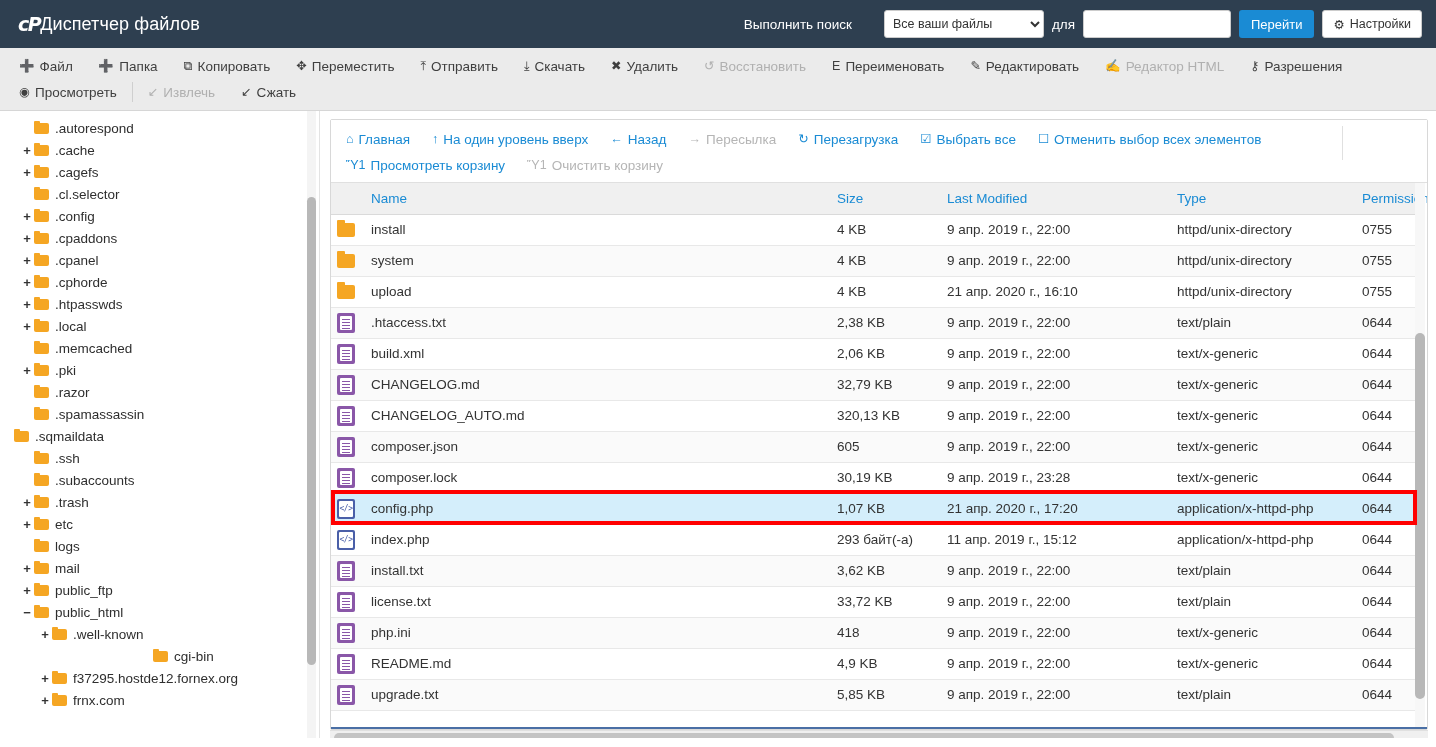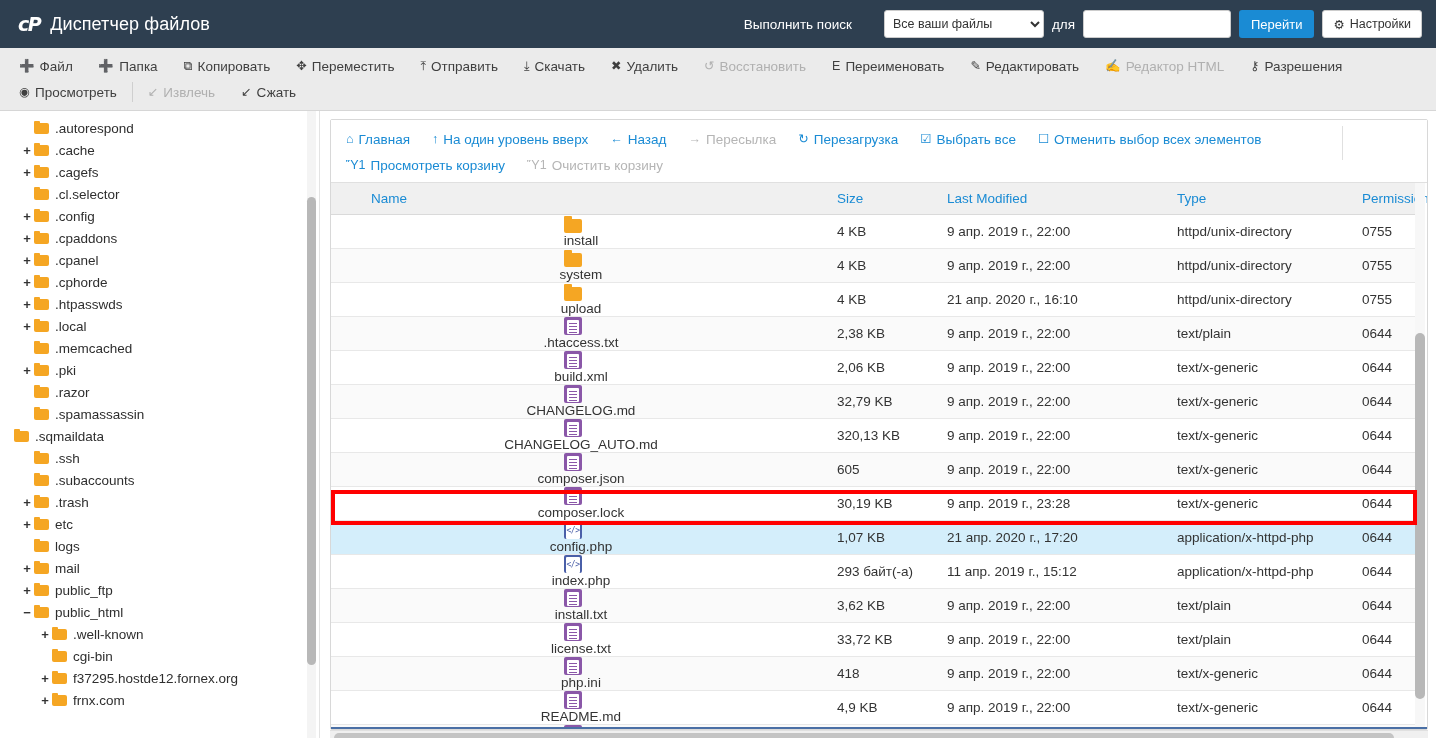--- a/index.html
+++ b/index.html
@@ -18,21 +18,20 @@
     height: 48px;
     background: #2e3f50;
     display: flex;
     align-items: center;
     padding: 0 14px 0 18px;
     position: relative;
   }
   .brand {
     display: flex;
     align-items: center;
-    gap: 10px;
   }
   .cp-logo {
     font-weight: bold;
     font-size: 19px;
     color: #ffffff;
     letter-spacing: -1.5px;
     font-style: italic;
     line-height: 1;
     font-family: "DejaVu Sans", sans-serif;
   }
@@ -300,21 +299,20 @@
   tr.file-row { background: #ffffff; }
   tr.file-row.alt { background: #fafafa; }
   tr.file-row.selected td { background: #d4eefb; }
   td.c-name {
     padding-left: 8px;
   }
   .namecell {
     display: flex;
     align-items: center;
     gap: 0;
-    flex-direction: column;
   }
   .ficon {
     width: 18px; height: 21px;
     flex: 0 0 18px;
     margin-right: 16px;
     position: relative;
     display: inline-block;
   }
   
   .ficon.dir::before {
@@ -642,21 +640,21 @@
         <div class="tree-node" style="padding-left: 20px;">
           <span class="tnode-toggle">−</span>
           <span class="folder-ico open"></span>
           <span>public_html</span>
         </div>
         <div class="tree-node" style="padding-left: 38px;">
           <span class="tnode-toggle">+</span>
           <span class="folder-ico"></span>
           <span>.well-known</span>
         </div>
-        <div class="tree-node" style="padding-left: 38px;">
+        <div class="tree-node" style="padding-left: 38px; justify-content: center;">
           <span class="tnode-toggle"></span>
           <span class="folder-ico"></span>
           <span>cgi-bin</span>
         </div>
         <div class="tree-node" style="padding-left: 38px;">
           <span class="tnode-toggle">+</span>
           <span class="folder-ico"></span>
           <span>f37295.hostde12.fornex.org</span>
         </div>
         <div class="tree-node" style="padding-left: 38px;">

